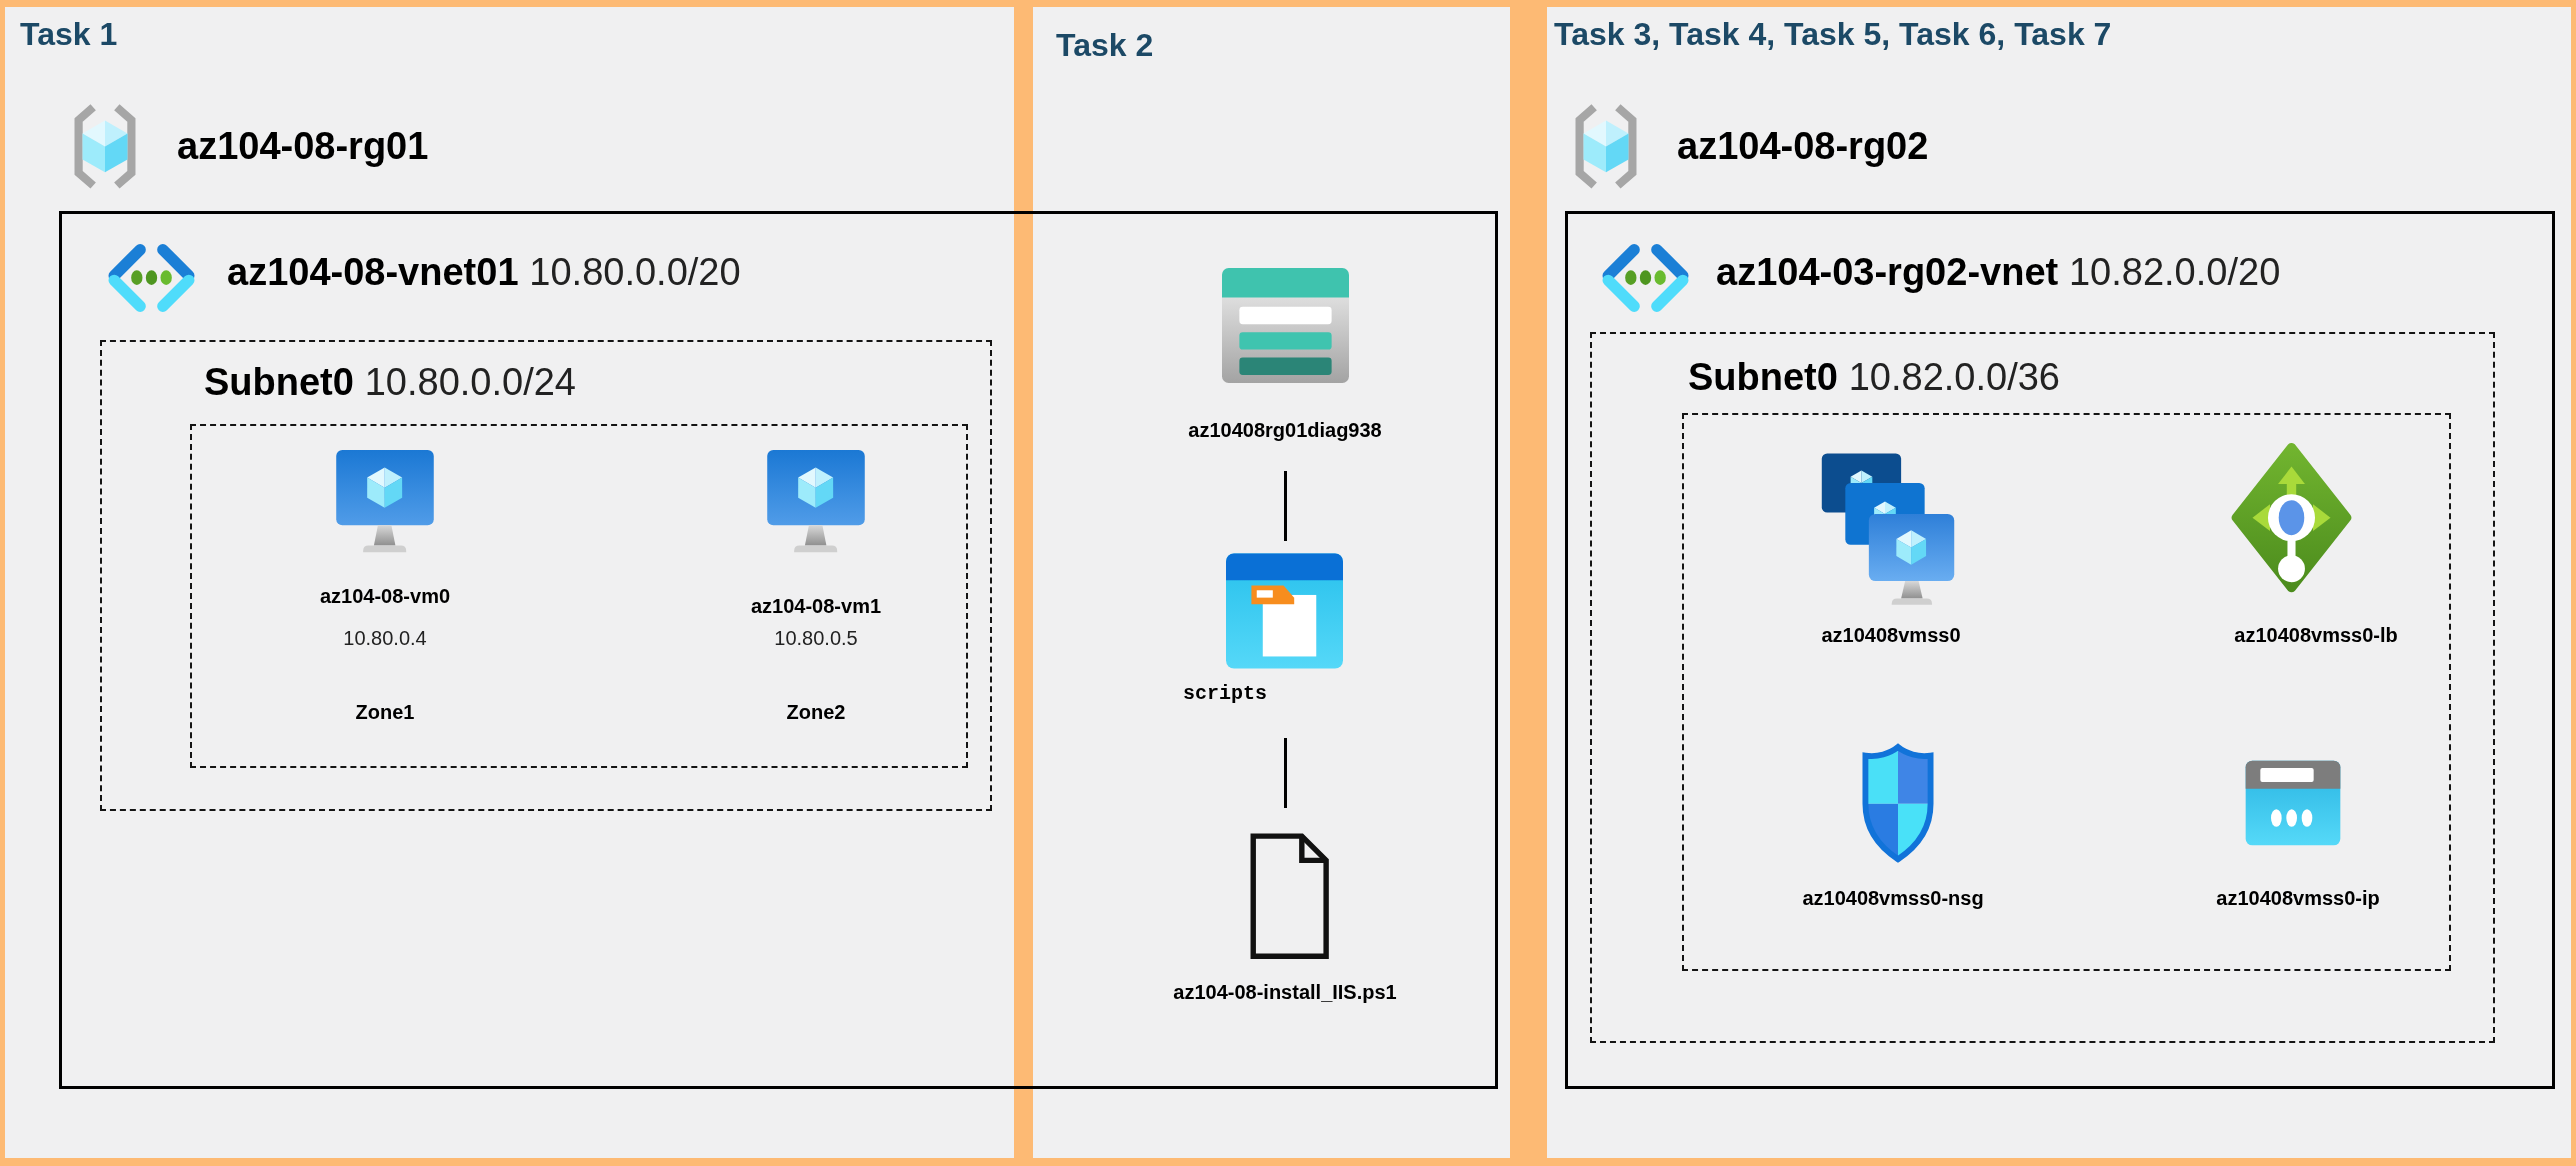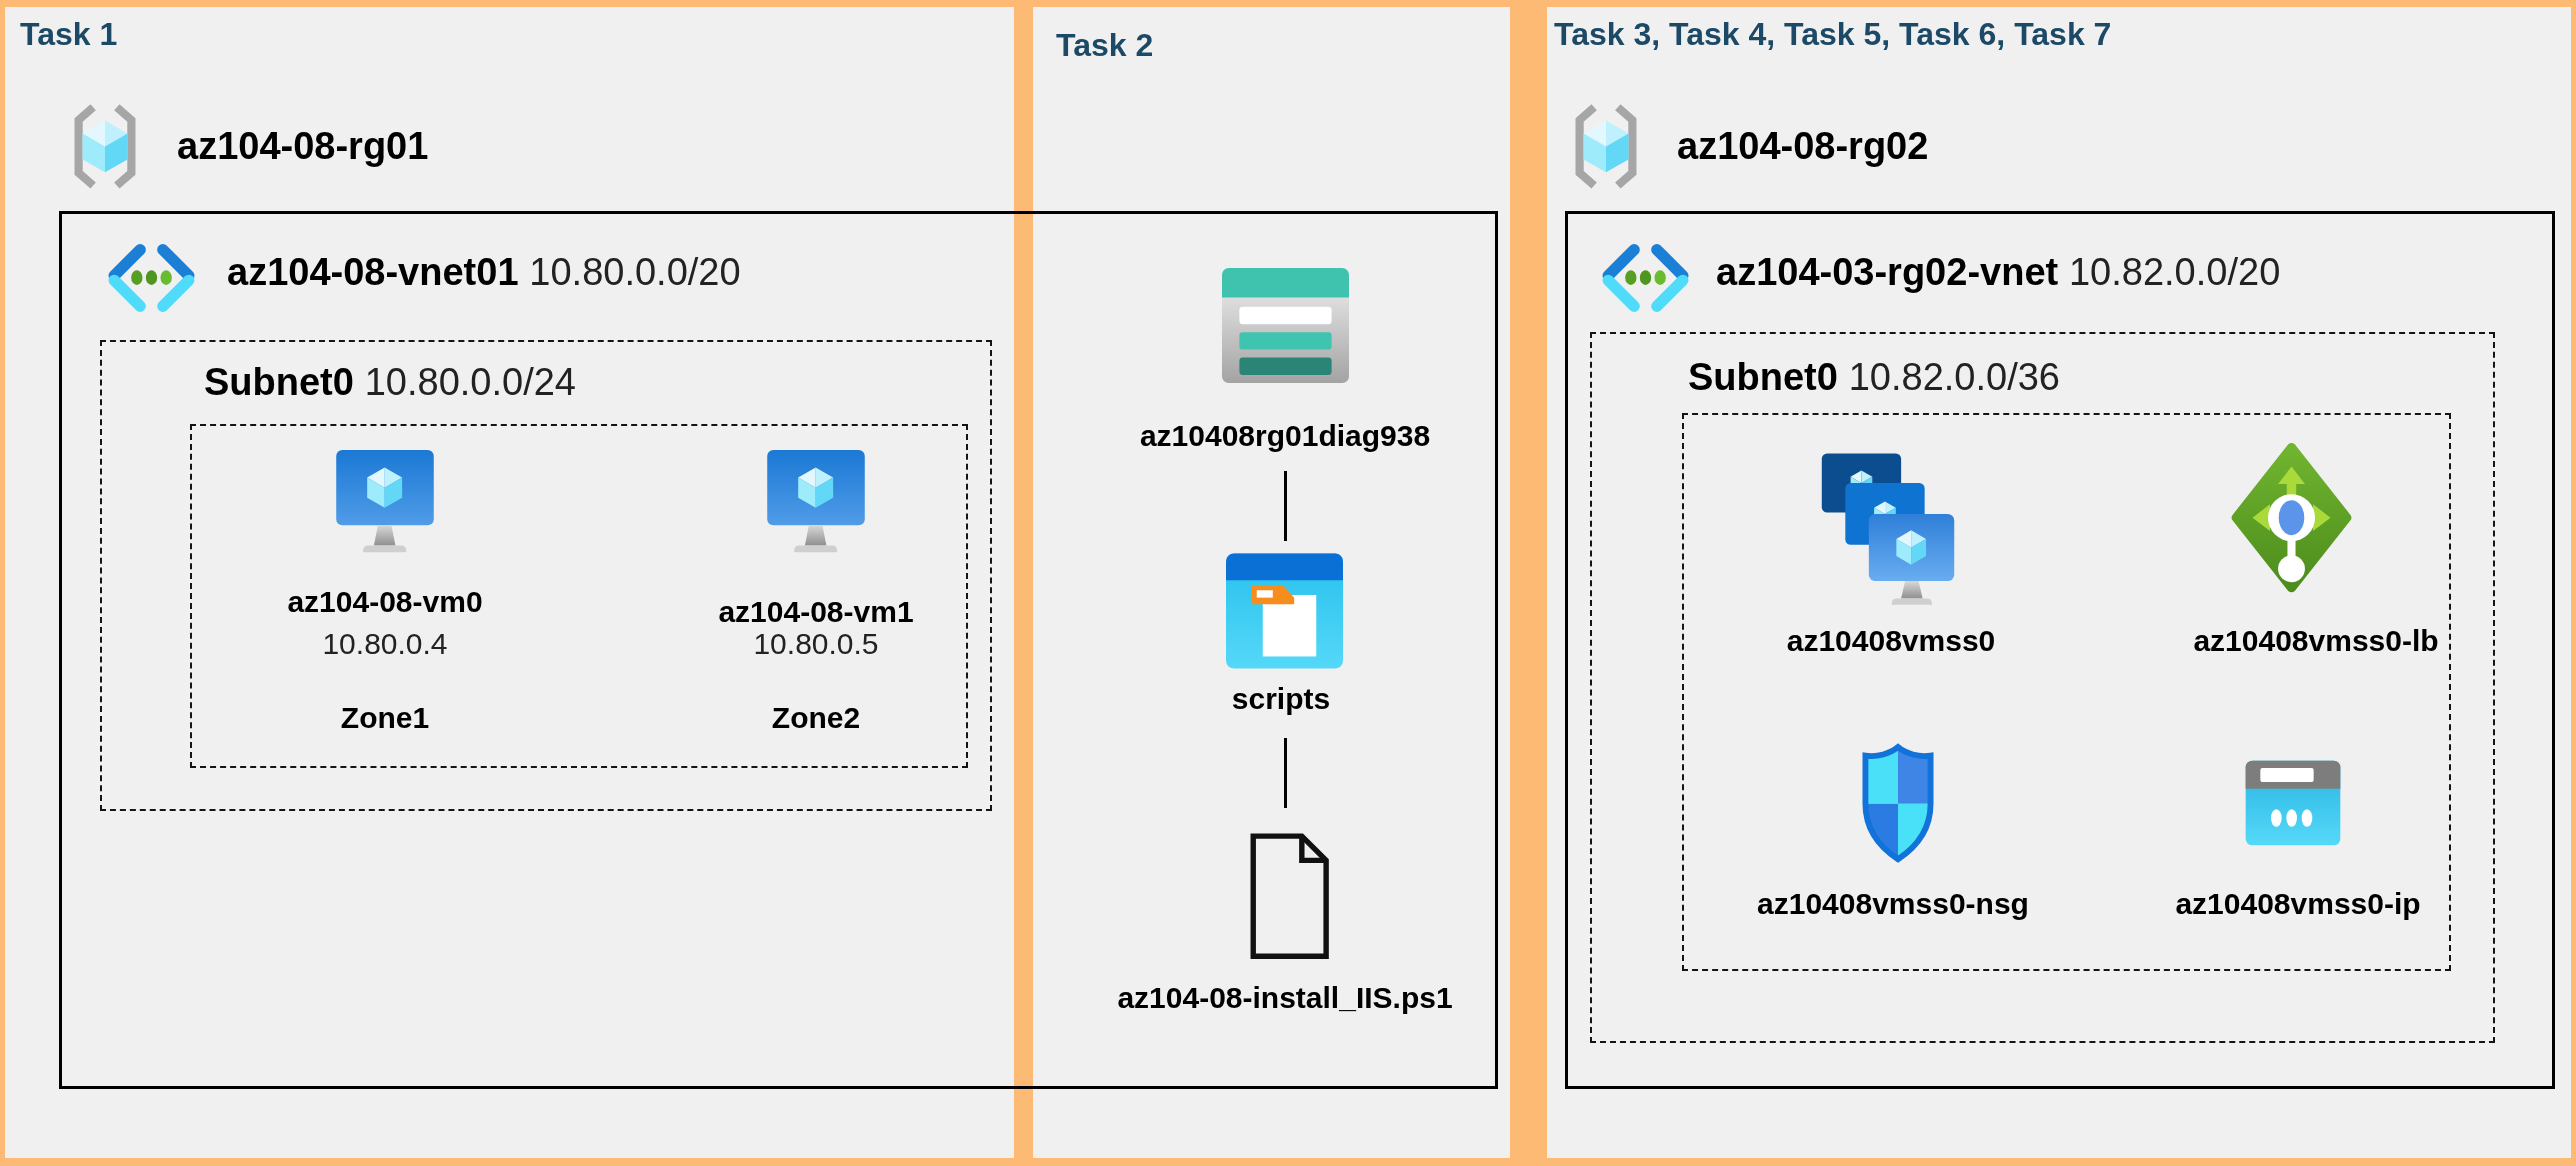--- a/index.html
+++ b/index.html
@@ -5,21 +5,21 @@
   html,body{margin:0;padding:0;background:#fff;}
   .canvas{position:relative;width:2576px;height:1166px;background:#fdba74;overflow:hidden;
           font-family:"Liberation Sans",sans-serif;}
   .panel{position:absolute;top:6.7px;height:1151px;background:#f0f0f1;}
   .hdr{position:absolute;font-size:32px;font-weight:700;color:#1c4966;white-space:nowrap;}
   .solid-box{position:absolute;border:3.4px solid #000;}
   .dashed-box{position:absolute;border:2.7px dashed #141414;}
   .row-label{position:absolute;font-size:38px;display:flex;gap:10.8px;align-items:baseline;white-space:nowrap;}
   .b{font-weight:700;color:#000;}
   .r{font-weight:400;color:#222;}
-  .center-label{position:absolute;font-size:30px;white-space:nowrap;transform:translateX(-50%);text-align:center;}
+  .center-label{position:absolute;font-size:20px;white-space:nowrap;transform:translateX(-50%);text-align:center;}
   .connector{position:absolute;width:2.7px;background:#000;}
   .icon{position:absolute;}
 </style>
 </head>
 <body>
 
 <div class="canvas">
 
   <svg width="0" height="0" style="position:absolute" aria-hidden="true">
     <defs>
@@ -141,21 +141,21 @@
 
   <div class="connector" style="left:1284px;top:471px;height:70px;"></div>
 
   <svg class="icon" style="left:1226px;top:553px" width="117" height="116" viewBox="0 0 175 172">
     <rect x="0" y="0" width="175" height="172" rx="12" fill="url(#g-blob)"></rect>
     <path d="M12,0 H163 A12,12 0 0 1 175,12 V40 H0 V12 A12,12 0 0 1 12,0 Z" fill="#0a70d6"></path>
     <rect x="55" y="62" width="80" height="92" fill="#ffffff"></rect>
     <polygon points="38,48 86,48 102,66 102,76 38,76" fill="#f78d1e"></polygon>
     <rect x="46" y="55" width="24" height="11" fill="#ffffff"></rect>
   </svg>
-  <div class="center-label b" style="left:1281px;top:682px;">scripts</div>
+  <div class="center-label b" style="left:1225px;top:682px;font-family:Liberation Mono, monospace;">scripts</div>
 
   <div class="connector" style="left:1284px;top:738px;height:70px;"></div>
 
   <svg class="icon" style="left:1245px;top:828px" width="88" height="135" viewBox="0 0 130 200">
     <path d="M12,12 H84 L120,48 V190 H12 Z" fill="none" stroke="#111" stroke-width="8"></path>
     <path d="M84,12 V48 H120" fill="none" stroke="#111" stroke-width="8"></path>
   </svg>
   <div class="center-label b" style="left:1285px;top:981px;">az104-08-install_IIS.ps1</div>
 
   <svg class="icon" style="left:1565px;top:100px" width="82" height="91" viewBox="0 0 90 100">

